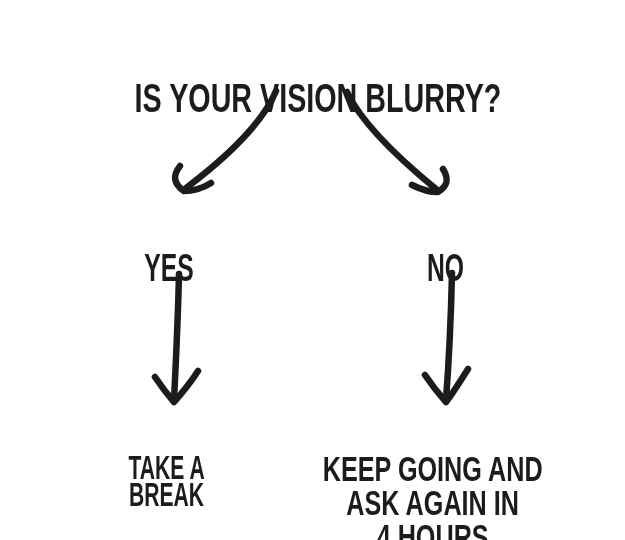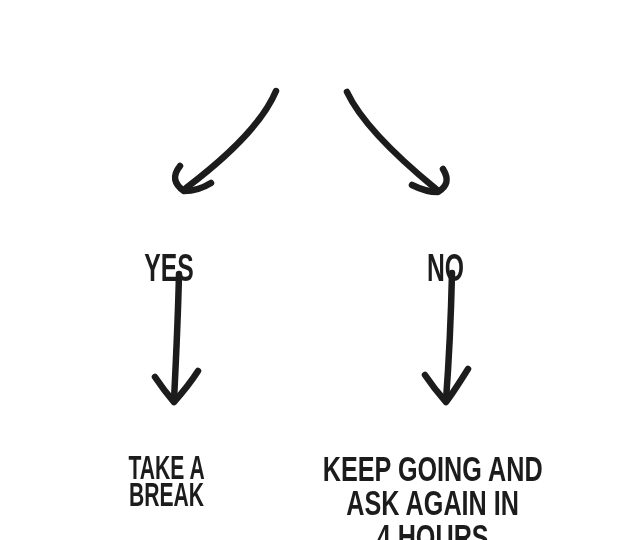--- a/index.html
+++ b/index.html
@@ -71,20 +71,23 @@
     <g>
       <path d="M 179 274 C 178 318, 176 360, 174 400"></path>
       <path d="M 155 377 C 161 386, 167 394, 174 402 C 182 393, 191 382, 198 371"></path>
     </g>
     <g>
       <path d="M 452 273 C 451 317, 449 360, 446 400"></path>
       <path d="M 425 375 C 431 384, 438 393, 446 402 C 453 393, 461 380, 468 369"></path>
     </g>
   </svg>
 
+  <div class="label title">
+    <span>IS YOUR VISION BLURRY?</span>
+  </div>
 
   <div class="label yes">
     <span>YES</span>
   </div>
 
   <div class="label no">
     <span>NO</span>
   </div>
 
   <div class="label break">

